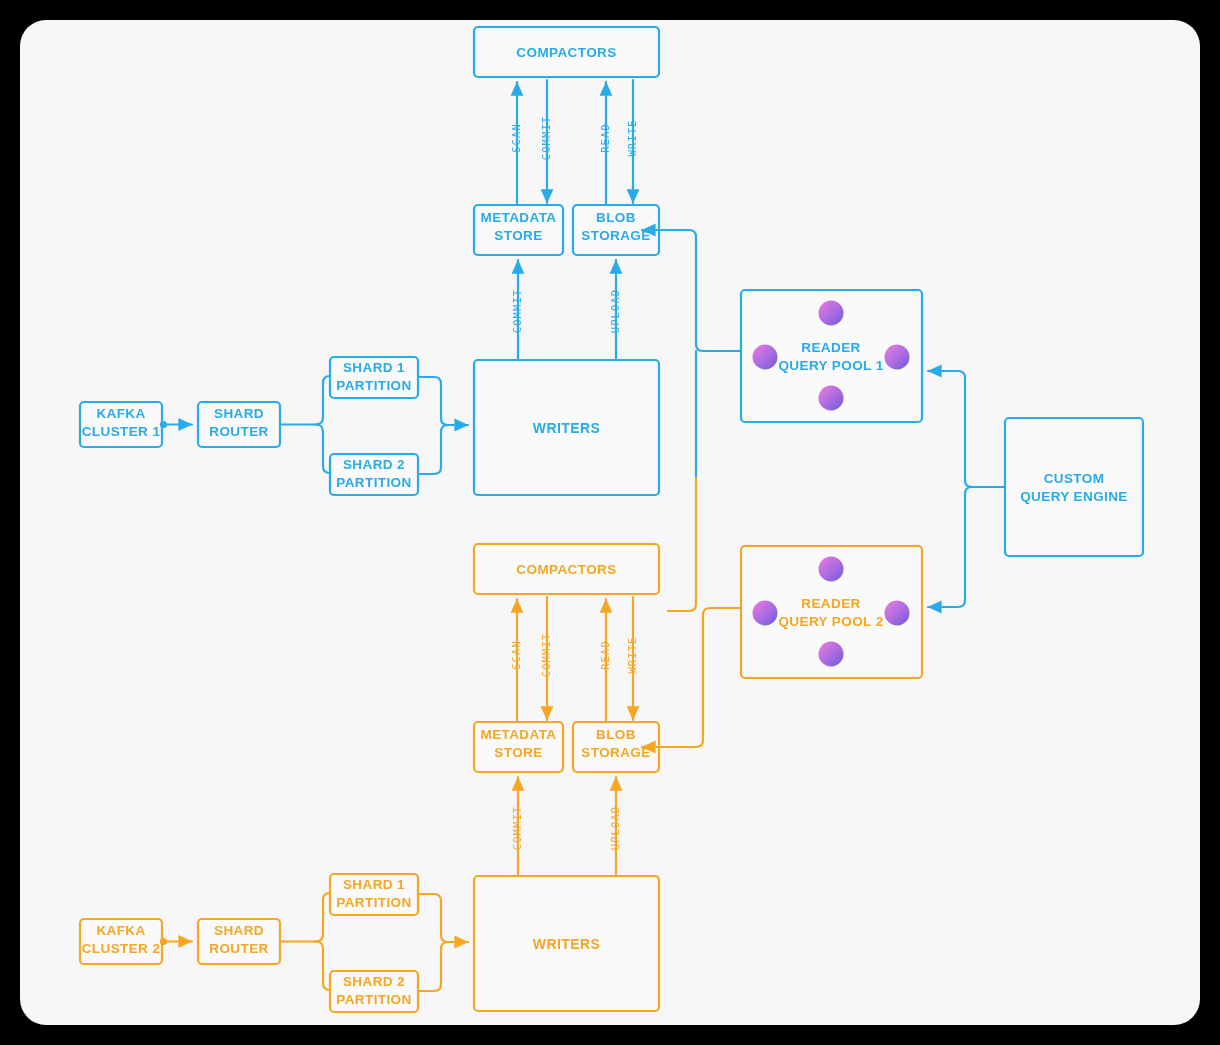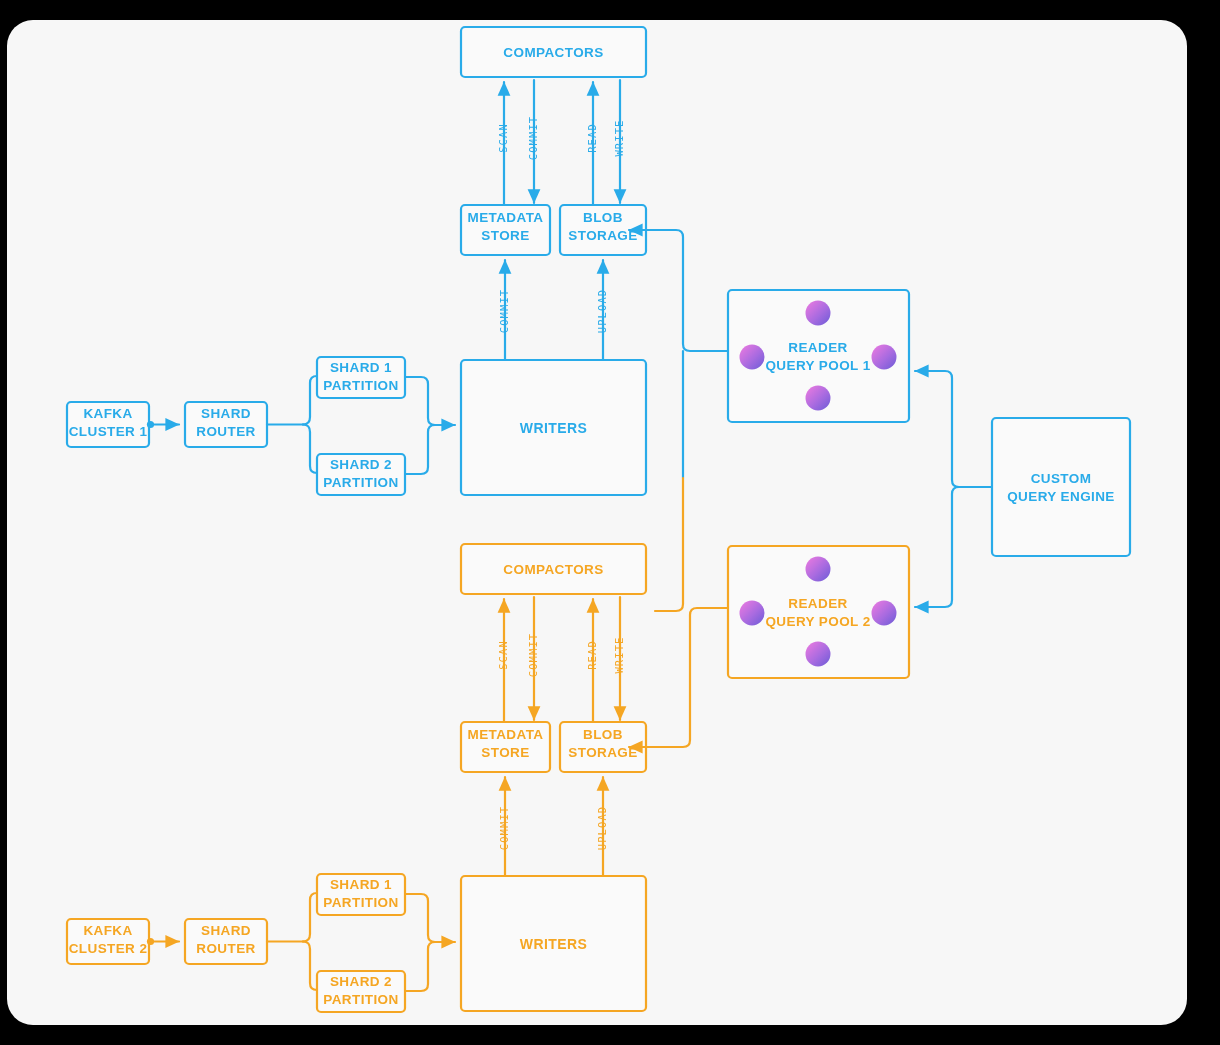--- a/index.html
+++ b/index.html
@@ -6,21 +6,21 @@
     margin: 0;
     padding: 0;
     background: #000000;
     width: 1220px;
     height: 1045px;
     overflow: hidden;
     font-family: "Liberation Sans", sans-serif;
   }
   #canvas {
     position: absolute;
-    left: 7px;
+    left: 20px;
     top: 20px;
     width: 1180px;
     height: 1005px;
     background: #f7f7f7;
     border-radius: 26px;
     overflow: hidden;
   }
   svg { display: block; }
   .node-label {
     font-family: "Liberation Sans", sans-serif;

